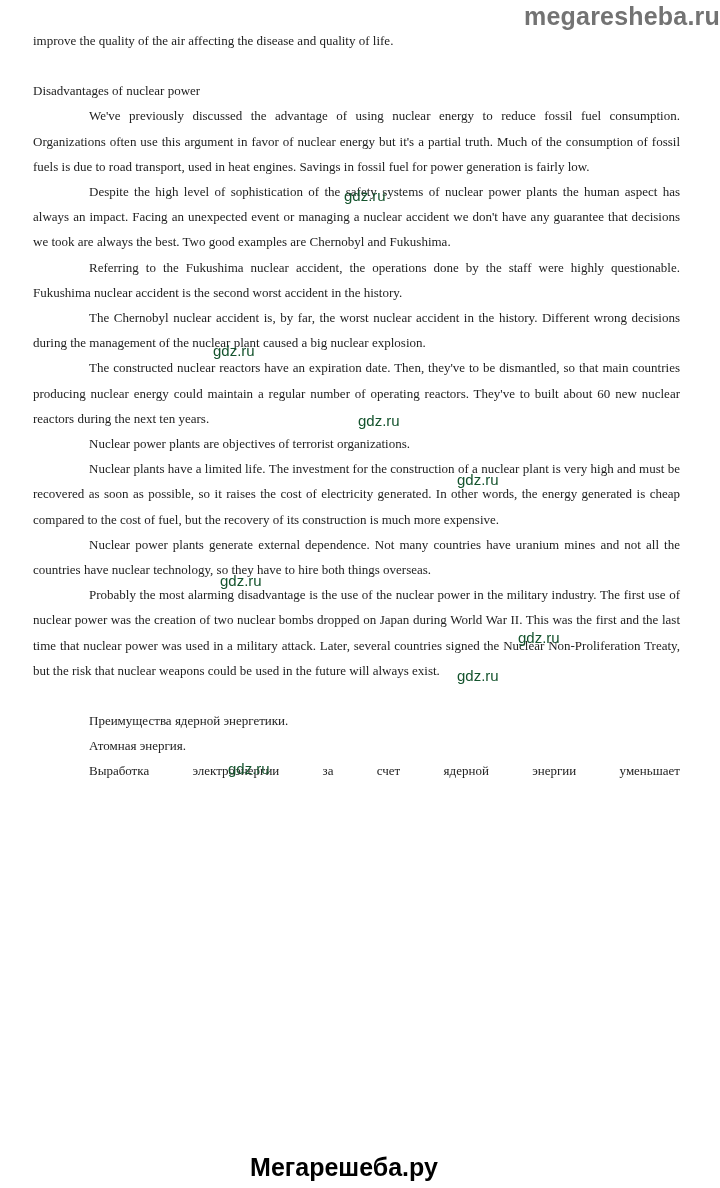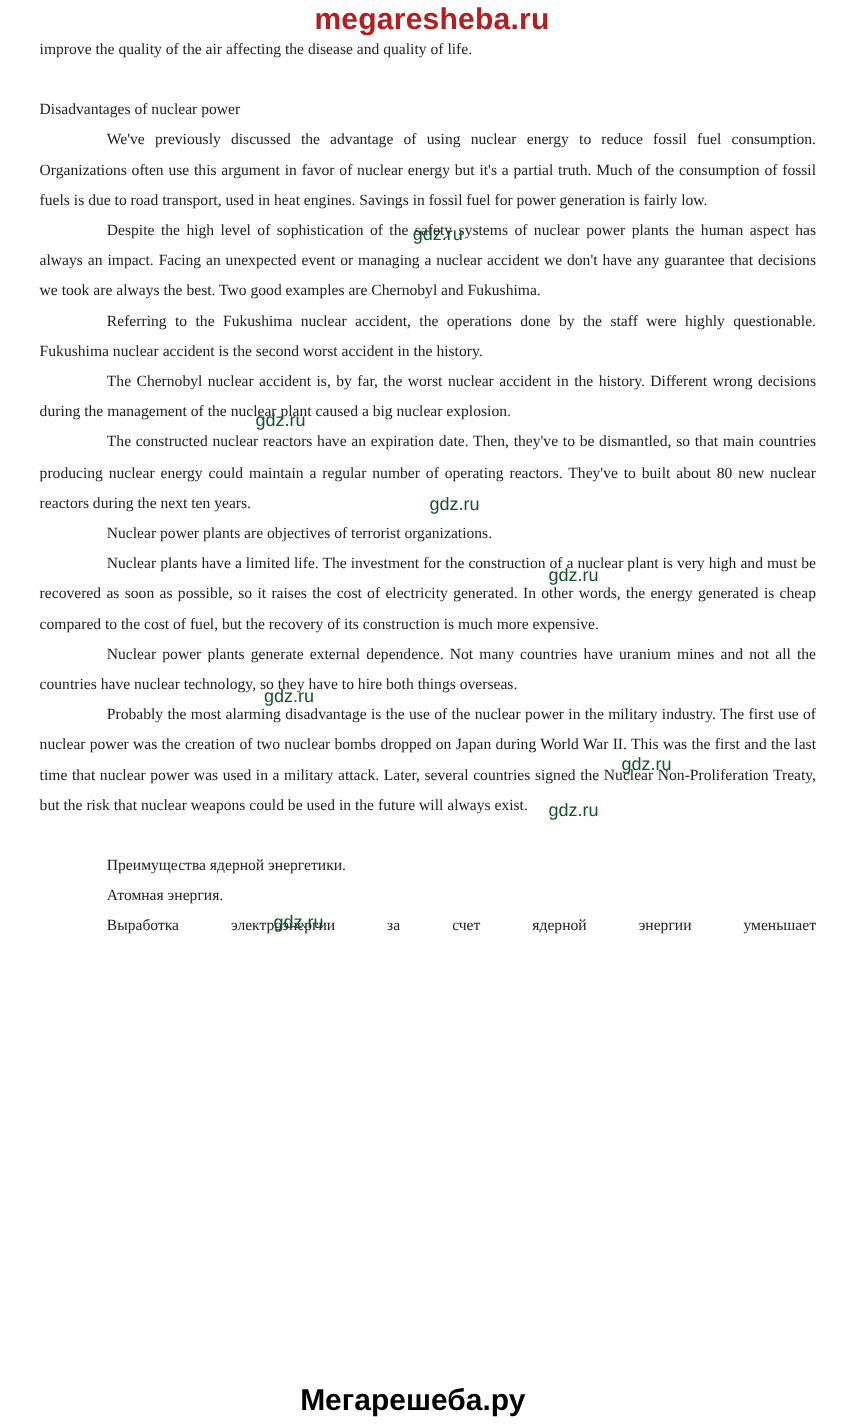--- a/index.html
+++ b/index.html
@@ -12,25 +12,25 @@
       height: 1188px;
       position: relative;
       overflow: hidden;
       color: #1a1a1a;
     }
     .site-header {
       position: absolute;
       top: 2px;
       left: 0;
       width: 720px;
-      text-align: center;
+      text-align: right;
       font-family: "Liberation Sans", sans-serif;
       font-weight: bold;
       font-size: 25px;
-      color: #b91c1c;
+      color: #737373;
       letter-spacing: 0.2px;
     }
     .site-footer {
       position: absolute;
       top: 1153px;
       left: 0;
       width: 688px;
       text-align: center;
       font-family: "Liberation Sans", sans-serif;
       font-weight: bold;
@@ -85,21 +85,21 @@
 
 <div class="site-header">megaresheba.ru</div>
 
 <div class="page">
   <p class="first">improve the quality of the air affecting the disease and quality of life.</p>
   <p class="heading">Disadvantages of nuclear power</p>
   <p class="indent">We've previously discussed the advantage of using nuclear energy to reduce fossil fuel consumption. Organizations often use this argument in favor of nuclear energy but it's a partial truth. Much of the consumption of fossil fuels is due to road transport, used in heat engines. Savings in fossil fuel for power generation is fairly low.</p>
   <p class="indent">Despite the high level of sophistication of the safety systems of nuclear power plants the human aspect has always an impact. Facing an unexpected event or managing a nuclear accident we don't have any guarantee that decisions we took are always the best. Two good examples are Chernobyl and Fukushima.</p>
   <p class="indent">Referring to the Fukushima nuclear accident, the operations done by the staff were highly questionable. Fukushima nuclear accident is the second worst accident in the history.</p>
   <p class="indent">The Chernobyl nuclear accident is, by far, the worst nuclear accident in the history. Different wrong decisions during the management of the nuclear plant caused a big nuclear explosion.</p>
-  <p class="indent">The constructed nuclear reactors have an expiration date. Then, they've to be dismantled, so that main countries producing nuclear energy could maintain a regular number of operating reactors. They've to built about 80 new nuclear reactors during the next ten years.</p>
+  <p class="indent">The constructed nuclear reactors have an expiration date. Then, they've to be dismantled, so that main countries producing nuclear energy could maintain a regular number of operating reactors. They've to built about 60 new nuclear reactors during the next ten years.</p>
   <p class="indent">Nuclear power plants are objectives of terrorist organizations.</p>
   <p class="indent">Nuclear plants have a limited life. The investment for the construction of a nuclear plant is very high and must be recovered as soon as possible, so it raises the cost of electricity generated. In other words, the energy generated is cheap compared to the cost of fuel, but the recovery of its construction is much more expensive.</p>
   <p class="indent">Nuclear power plants generate external dependence. Not many countries have uranium mines and not all the countries have nuclear technology, so they have to hire both things overseas.</p>
   <p class="indent">Probably the most alarming disadvantage is the use of the nuclear power in the military industry. The first use of nuclear power was the creation of two nuclear bombs dropped on Japan during World War II. This was the first and the last time that nuclear power was used in a military attack. Later, several countries signed the Nuclear Non-Proliferation Treaty, but the risk that nuclear weapons could be used in the future will always exist.</p>
   <div class="ru-block">
     <p class="ru">Преимущества ядерной энергетики.</p>
     <p class="ru">Атомная энергия.</p>
     <p class="ru justify-last">Выработка электроэнергии за счет ядерной энергии уменьшает</p>
   </div>
 </div>

